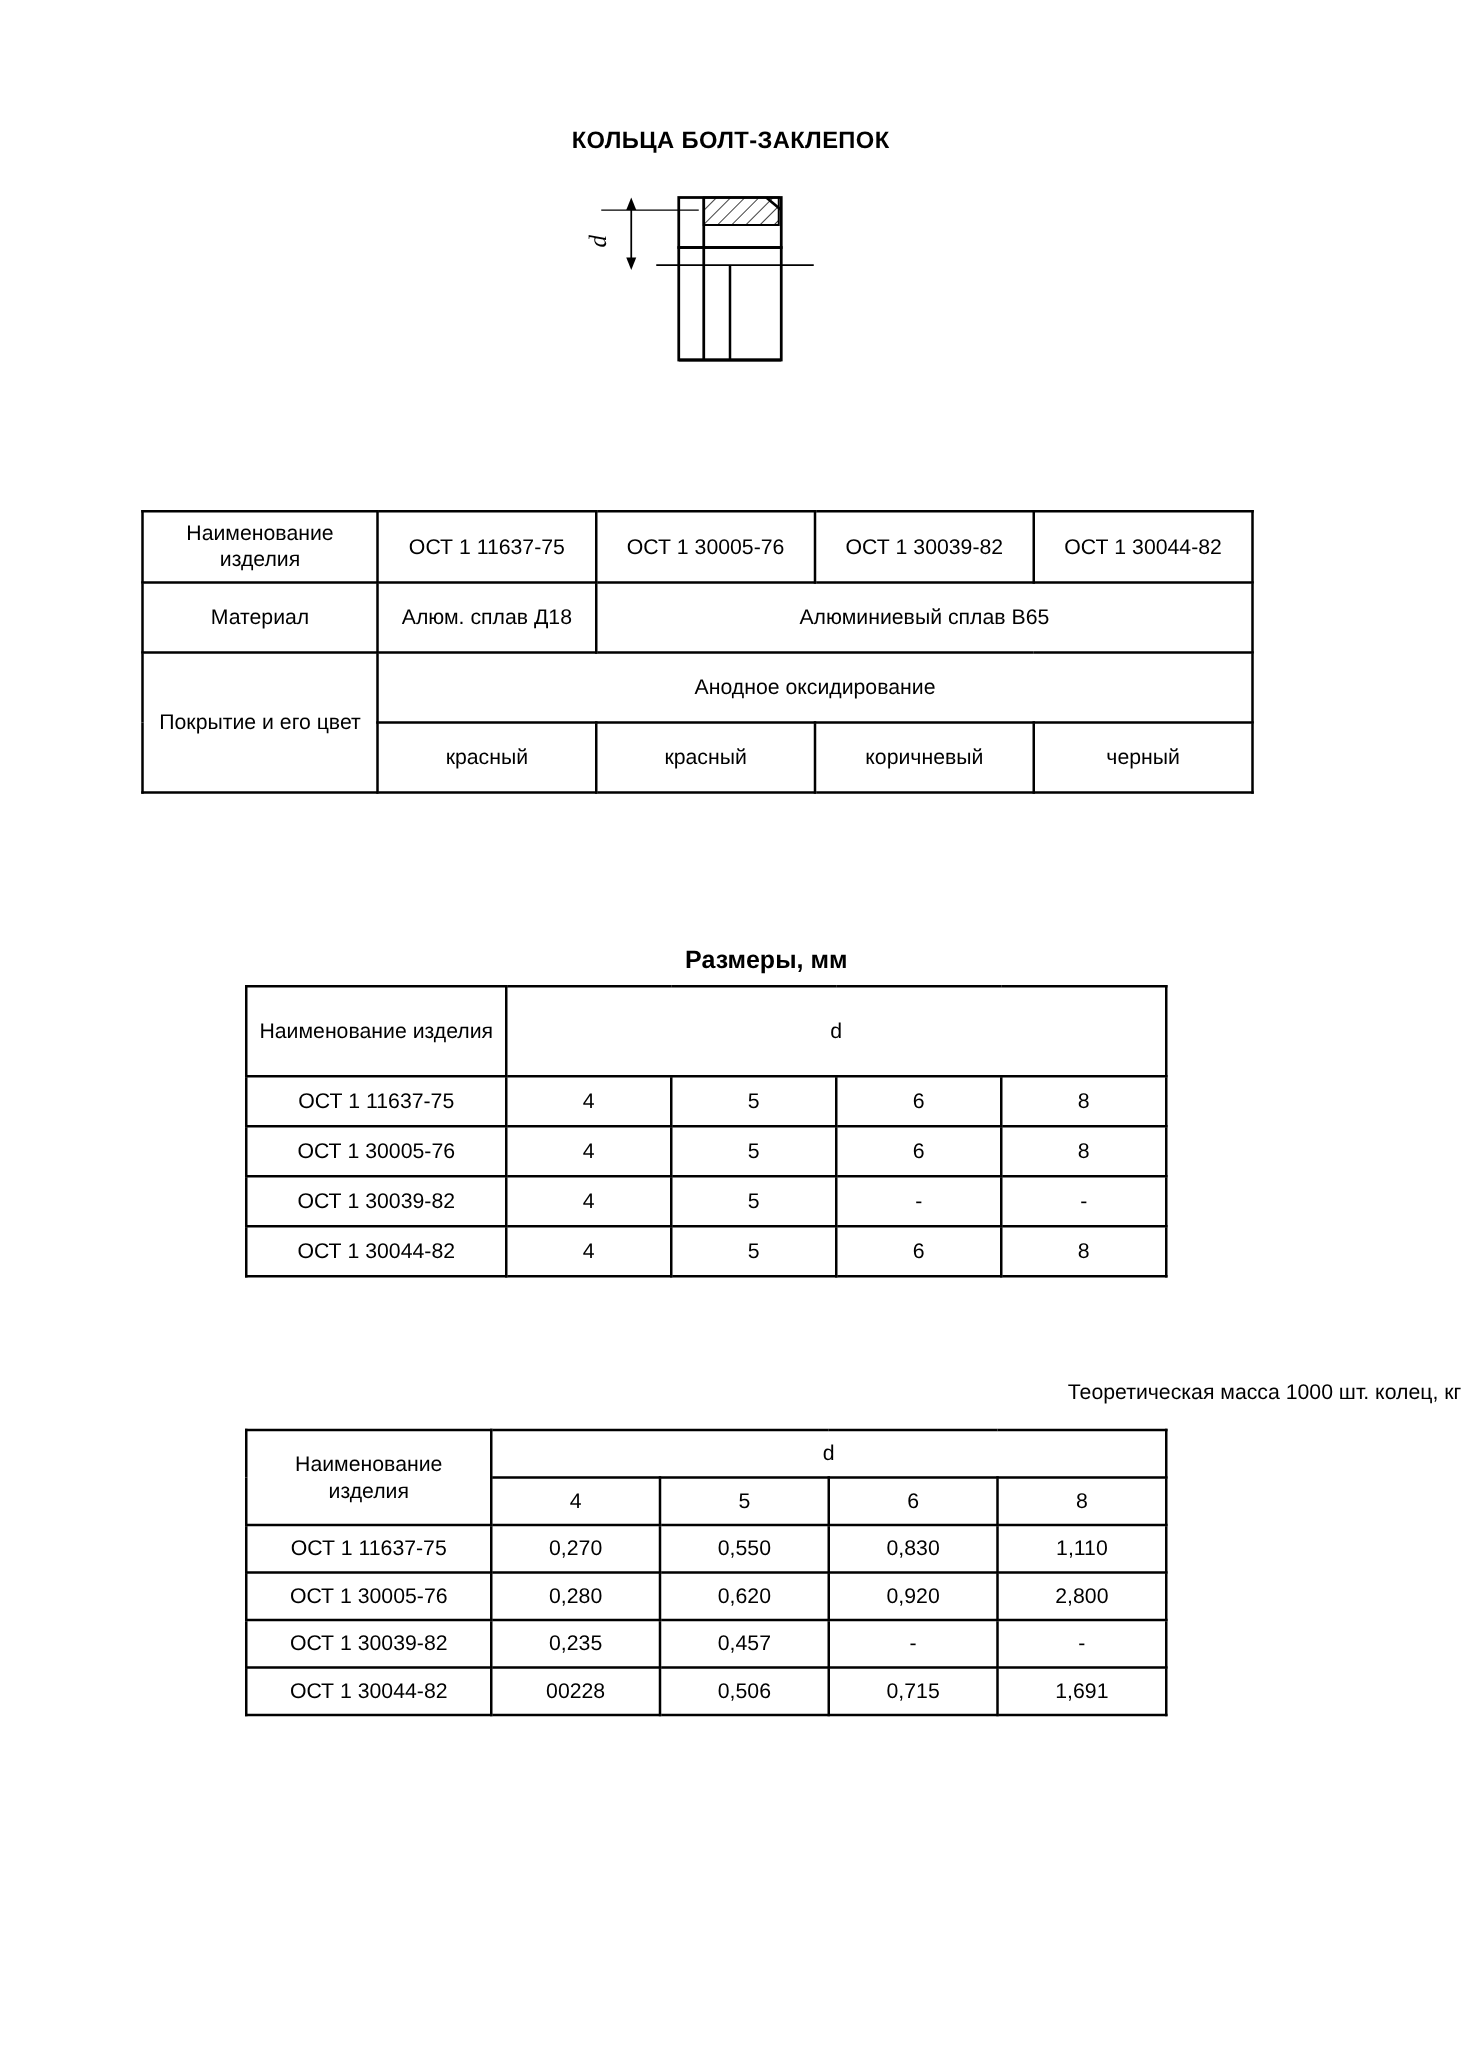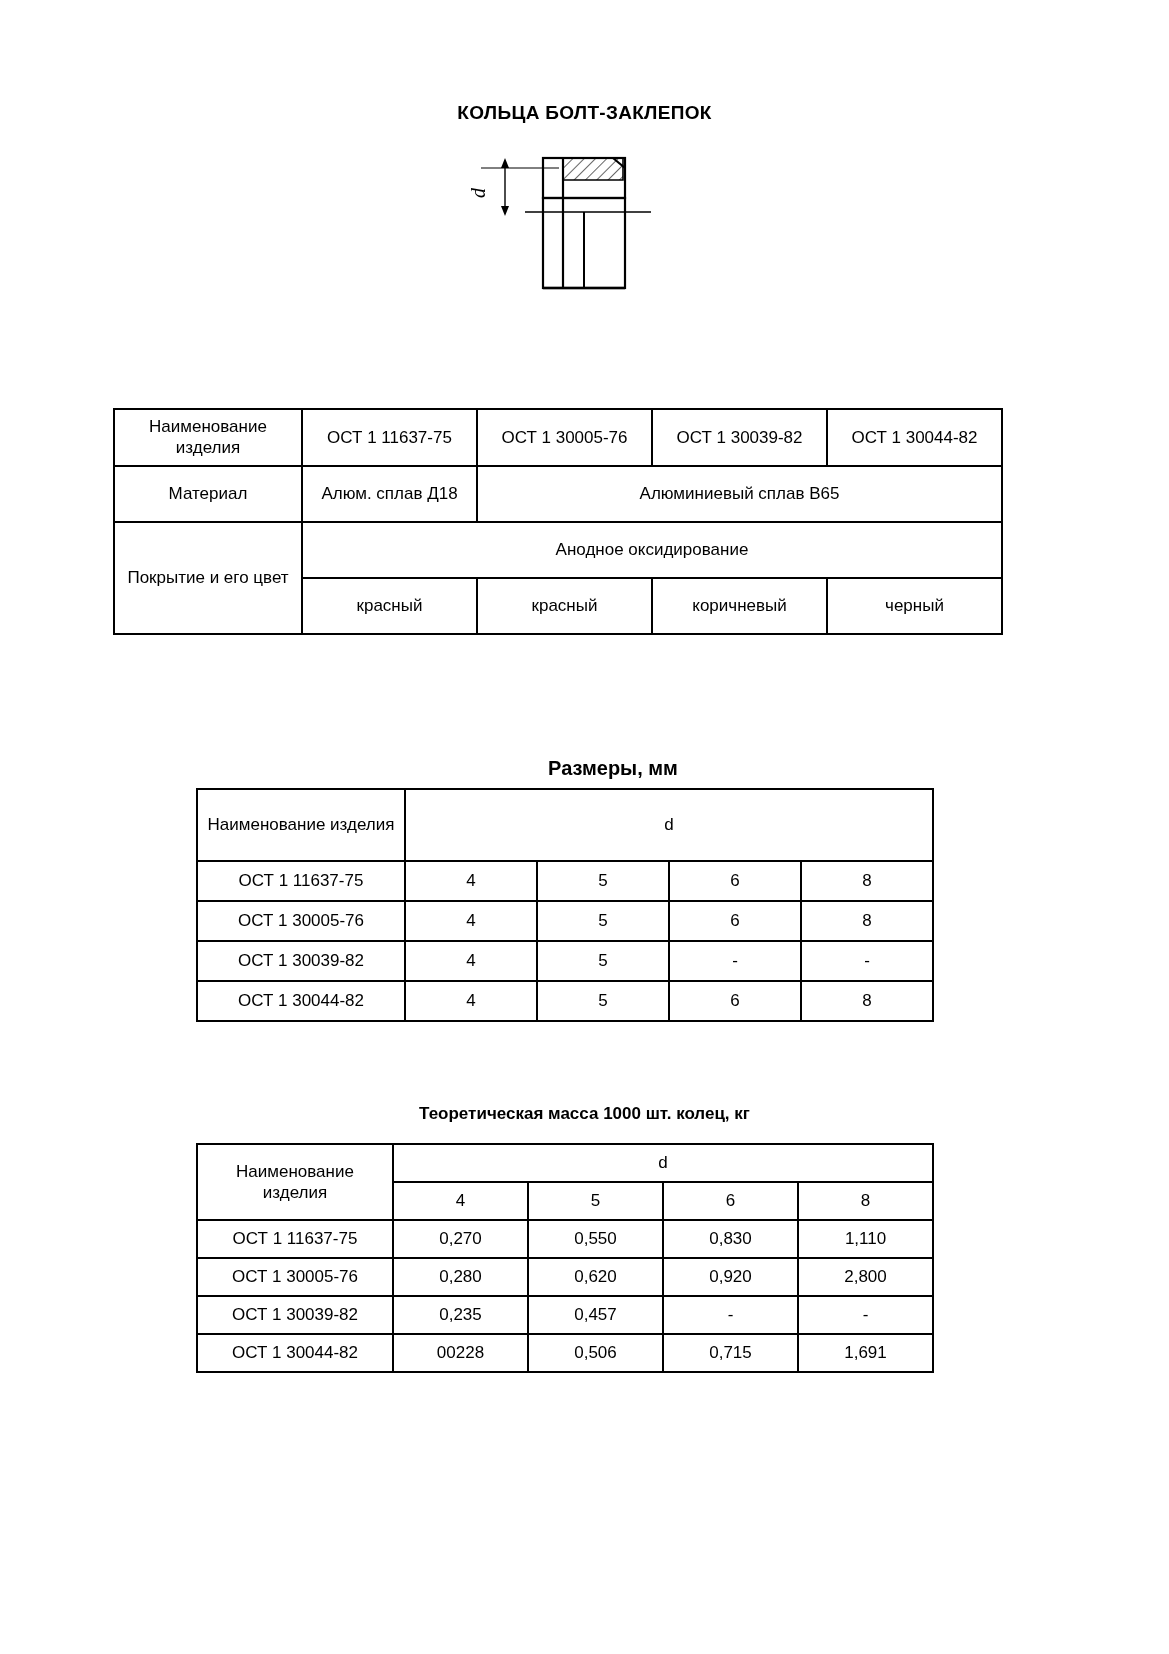--- a/index.html
+++ b/index.html
@@ -83,23 +83,23 @@
   }
   .tbl-sizes td { height: 40px; }
   .tbl-sizes .namecol { text-align: center; }
 
   
   .cap-mass {
     position: absolute;
     top: 1104px;
     left: 0;
     width: 1169px;
-    text-align: center;
+    text-align: right;
     font-size: 17px;
-    font-weight: bold;
+    font-weight: normal;
   }
   .tbl-mass {
     position: absolute;
     top: 1143px;
     left: 196px;
     width: 736px;
   }
   .tbl-mass td { height: 38px; }
 
   .hdr-name { font-size: 17px; }

